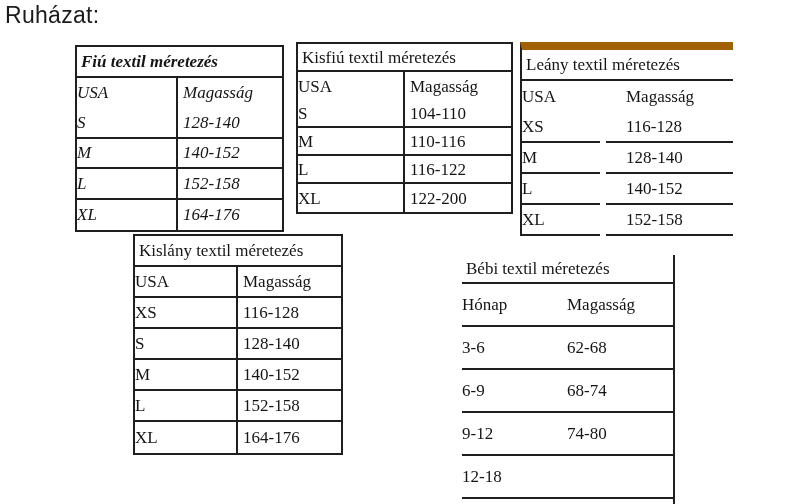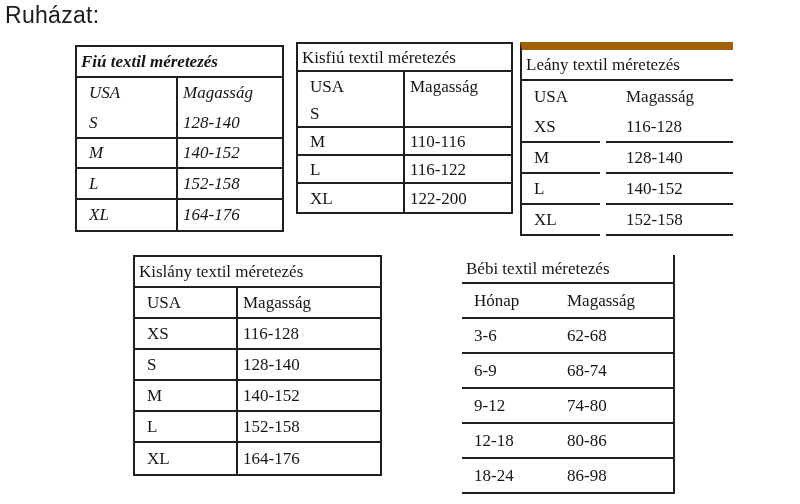--- a/index.html
+++ b/index.html
@@ -41,21 +41,21 @@
     align-items: center;
     height: 31px;
     box-sizing: border-box;
   }
 
   .cell {
     box-sizing: border-box;
     height: 100%;
     display: flex;
     align-items: center;
-    padding-left: 12px;
+    padding-left: 0;
   }
   .c2 { flex: 1; padding-left: 5px; }
 
   
   .hb { border-bottom: 2px solid #1f1f1f; }
 
   
   .boxed { border: 2px solid #1f1f1f; }
   .boxed .c1 { border-right: 2px solid #1f1f1f; }
 
@@ -74,27 +74,27 @@
 
   
   #t3 { left: 520px; top: 42px; width: 213px;
         border-left: 2px solid #1f1f1f; border-top: 8px solid #a16207; }
   #t3 .c1 { width: 78px; }
   #t3 .c2 { margin-left: 6px; padding-left: 20px; }
   #t3 .row.cb > .cell { border-bottom: 2px solid #1f1f1f; }
   #t3 .title-row { border-bottom: 2px solid #1f1f1f; }
 
   
-  #t4 { left: 133px; top: 255px; width: 249px; }
+  #t4 { left: 133px; top: 234px; width: 210px; }
   #t4 .c1 { width: 103px; }
 
   
   #t5 { left: 462px; top: 255px; width: 213px;
         border-right: 2px solid #1f1f1f; }
-  #t5 .row { height: 35px; }
+  #t5 .row { height: 43px; }
   #t5 .title-row { height: 29px; }
   #t5 .c1 { width: 102px; }
   #t5 .c2 { padding-left: 3px; }
 </style>
 </head>
 <body>
 
 <h1 class="page-title">Ruházat:</h1>
 
 <div class="tbl boxed" id="t1">
@@ -122,20 +122,21 @@
 </div>
 
 <div class="tbl boxed" id="t2">
   <div class="row title-row hb">Kisfiú textil méretezés</div>
   <div class="row">
     <div class="cell c1">USA</div>
     <div class="cell c2">Magasság</div>
   </div>
   <div class="row hb">
     <div class="cell c1">S</div>
+    <div class="cell c2">104-110</div>
   </div>
   <div class="row hb">
     <div class="cell c1">M</div>
     <div class="cell c2">110-116</div>
   </div>
   <div class="row hb">
     <div class="cell c1">L</div>
     <div class="cell c2">116-122</div>
   </div>
   <div class="row">
@@ -209,19 +210,18 @@
   <div class="row hb">
     <div class="cell c1">6-9</div>
     <div class="cell c2">68-74</div>
   </div>
   <div class="row hb">
     <div class="cell c1">9-12</div>
     <div class="cell c2">74-80</div>
   </div>
   <div class="row hb">
     <div class="cell c1">12-18</div>
-    <div class="cell c2">80-86</div>
   </div>
   <div class="row hb">
     <div class="cell c1">18-24</div>
     <div class="cell c2">86-98</div>
   </div>
 </div>
 
 </body></html>

